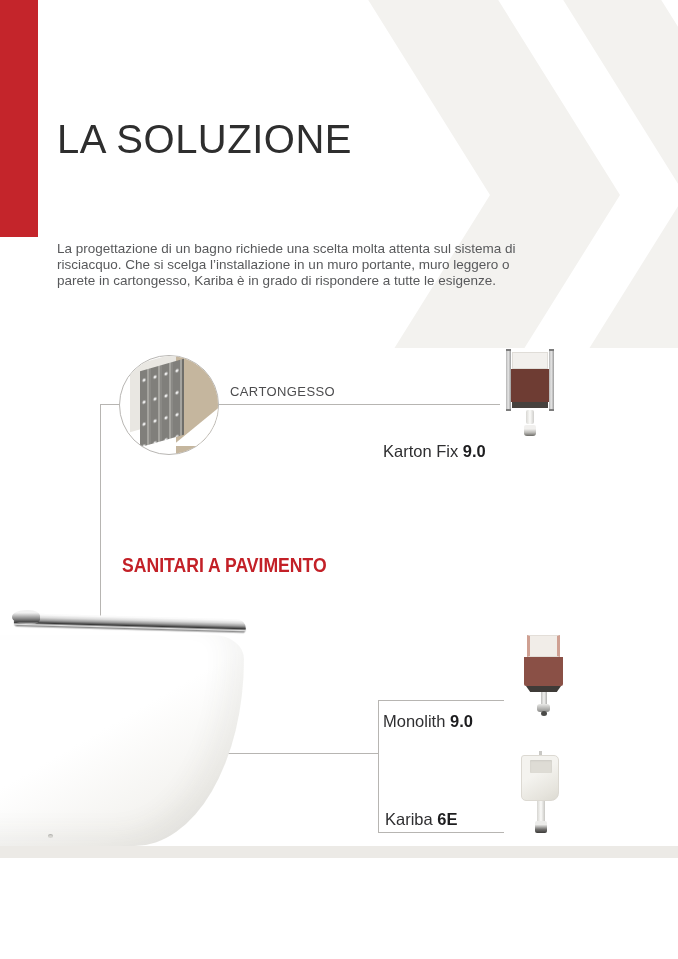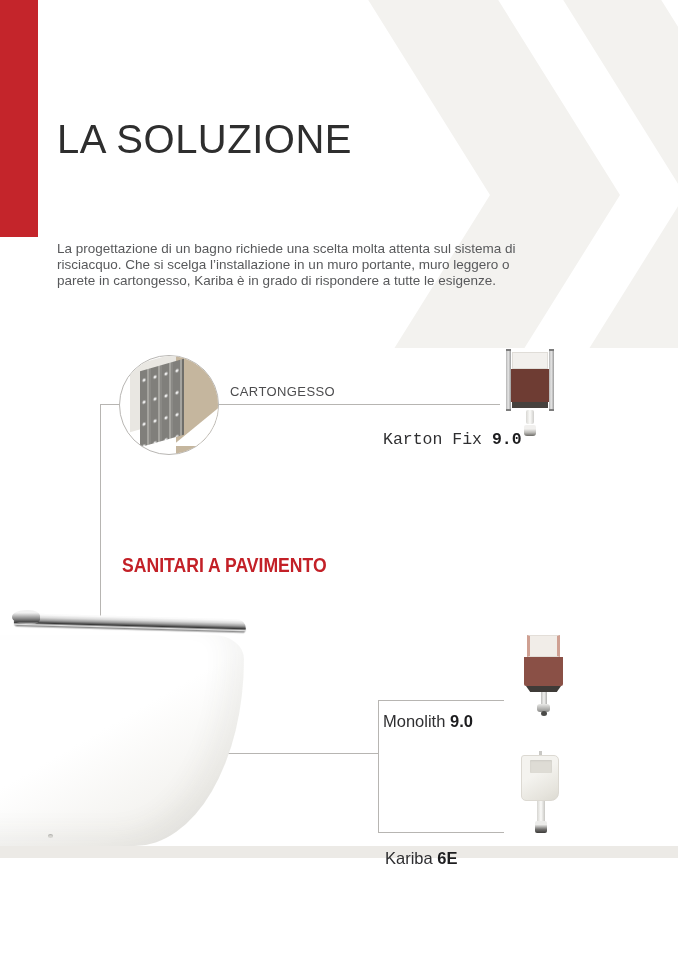--- a/index.html
+++ b/index.html
@@ -40,23 +40,23 @@
                repeating-linear-gradient(90deg, #807f7b 0 7px, #a5a49f 7px 9px, #8a8985 9px 11px);
              background-size:11px 22px, auto;
              border-right:2px solid #6f6e6a; }
 
   
   .wall-label { position:absolute; left:230px; top:384px; font-size:13px; font-weight:normal; color:#4c4c4e; letter-spacing:0.4px; z-index:2; }
   .category-label { position:absolute; left:122px; top:554px; font-size:20px; font-weight:bold; color:#c32027;
                     transform:scaleX(0.88); transform-origin:left top; white-space:nowrap; z-index:2; }
   .prod-label { position:absolute; font-size:16.5px; color:#2f2f31; white-space:nowrap; z-index:2; }
   .prod-label b { font-weight:bold; color:#1d1d1f; }
-  #label-kartonfix { left:383px; top:430px;font-family:Liberation Mono, monospace; }
+  #label-kartonfix { left:383px; top:442px; }
   #label-monolith  { left:383px; top:712px; }
-  #label-kariba    { left:385px; top:849px; }
+  #label-kariba    { left:385px; top:810px; }
 
   
   .graphic { position:absolute; z-index:2; }
   .gpart { position:absolute; }
 
   #g-kartonfix { left:506px; top:349px; width:48px; height:96px; }
   .kf-rail  { top:0; width:5px; height:62px; background:linear-gradient(90deg,#b3b3b3,#e6e6e6 45%,#9c9c9c); border-top:2px solid #7c7c7c; border-bottom:2px solid #7c7c7c; }
   .kf-rail.left { left:0; } .kf-rail.right { left:43px; }
   .kf-top   { left:6px;  top:3px;  width:36px; height:17px; background:#f2f0ed; border:1px solid #e0ddd8; }
   .kf-tank  { left:5px;  top:20px; width:38px; height:33px; background:#6e3c33; }

